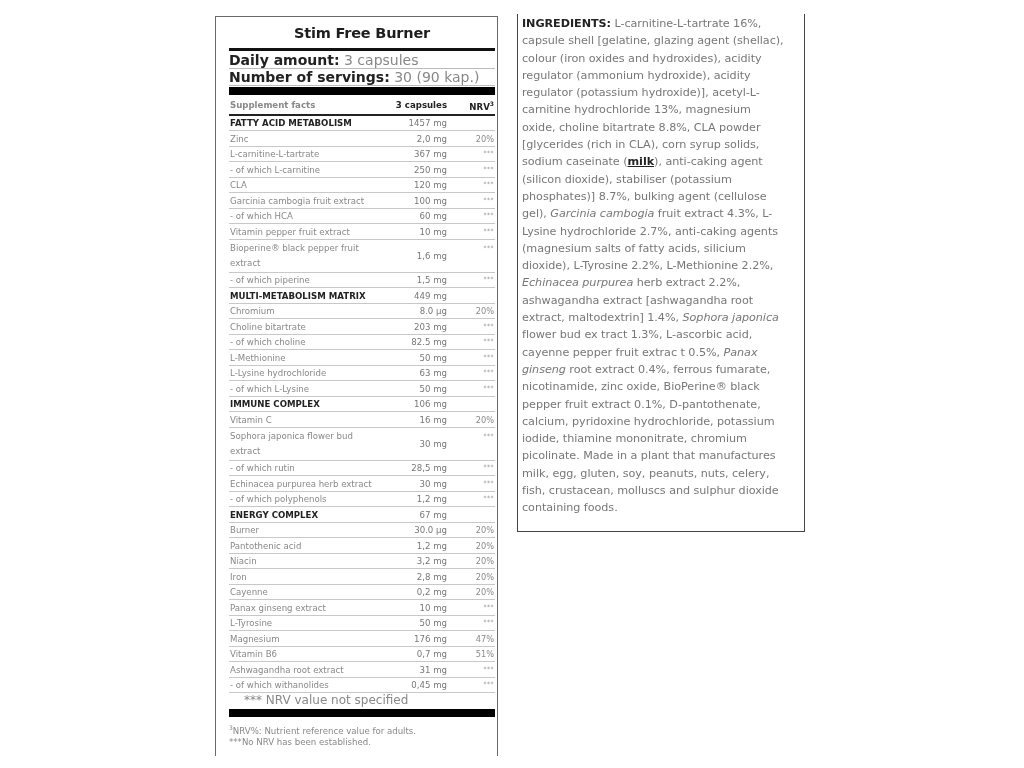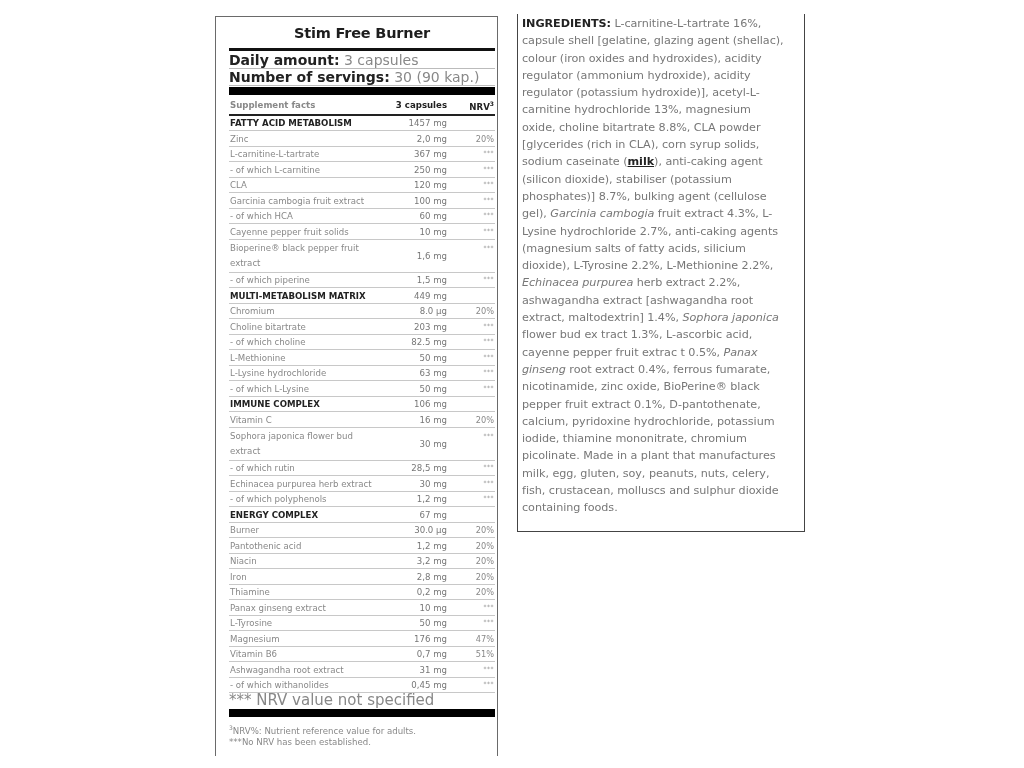--- a/index.html
+++ b/index.html
@@ -69,24 +69,25 @@
     table.facts-table th.c-amt, table.facts-table th.c-nrv { color: #222; font-size: 8.6px; }
     table.facts-table .c-name { color: #888; }
     table.facts-table tr.section .c-name { color: #222; font-weight: bold; font-size: 8.6px; }
     table.facts-table tr.section .c-amt { color: #777; }
     table.facts-table tr.tall td { height: 30px; }
     table.facts-table tr.tall .c-nrv { vertical-align: top; padding-top: 2px; }
     table.facts-table tr.tall .c-name { line-height: 15px; }
     .stars { font-size: 6px; letter-spacing: 0.5px; vertical-align: top; position: relative; top: -1px; }
     sup { font-size: 6px; }
     .note-row {
-      font-size: 15px;
+      font-size: 12px;
       color: #888;
       height: 14px;
       line-height: 14px;
+      margin-left: 15px;
     }
     .footer-block { height: 8px; background: #000; margin: 2px 0 4px 0; }
     .foot {
       font-size: 8.6px;
       color: #888;
       height: 14px;
       line-height: 14px;
     }
     .ingredients {
       position: absolute;
@@ -160,21 +161,21 @@
           <td class="c-name">Garcinia cambogia fruit extract</td>
           <td class="c-amt">100 mg</td>
           <td class="c-nrv"><span class="stars">***</span></td>
         </tr>
         <tr class="">
           <td class="c-name">- of which HCA</td>
           <td class="c-amt">60 mg</td>
           <td class="c-nrv"><span class="stars">***</span></td>
         </tr>
         <tr class="">
-          <td class="c-name">Cayenne pepper fruit solids</td>
+          <td class="c-name">Vitamin pepper fruit extract</td>
           <td class="c-amt">10 mg</td>
           <td class="c-nrv"><span class="stars">***</span></td>
         </tr>
         <tr class="tall">
           <td class="c-name">Bioperine® black pepper fruit extract</td>
           <td class="c-amt">1,6 mg</td>
           <td class="c-nrv"><span class="stars">***</span></td>
         </tr>
         <tr class="">
           <td class="c-name">- of which piperine</td>
@@ -265,21 +266,21 @@
           <td class="c-name">Niacin</td>
           <td class="c-amt">3,2 mg</td>
           <td class="c-nrv">20%</td>
         </tr>
         <tr class="">
           <td class="c-name">Iron</td>
           <td class="c-amt">2,8 mg</td>
           <td class="c-nrv">20%</td>
         </tr>
         <tr class="">
-          <td class="c-name">Thiamine</td>
+          <td class="c-name">Cayenne</td>
           <td class="c-amt">0,2 mg</td>
           <td class="c-nrv">20%</td>
         </tr>
         <tr class="">
           <td class="c-name">Panax ginseng extract</td>
           <td class="c-amt">10 mg</td>
           <td class="c-nrv"><span class="stars">***</span></td>
         </tr>
         <tr class="">
           <td class="c-name">L-Tyrosine</td>

